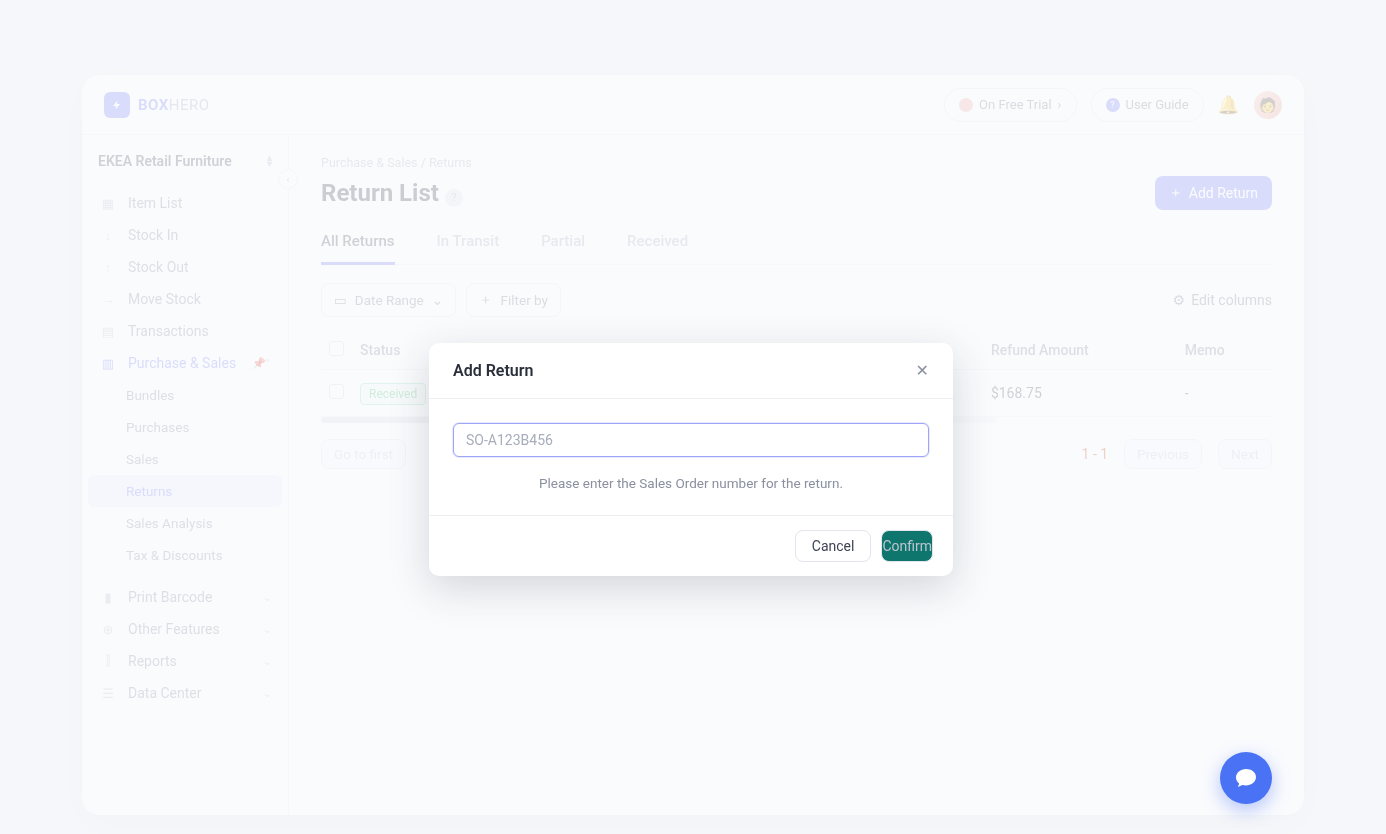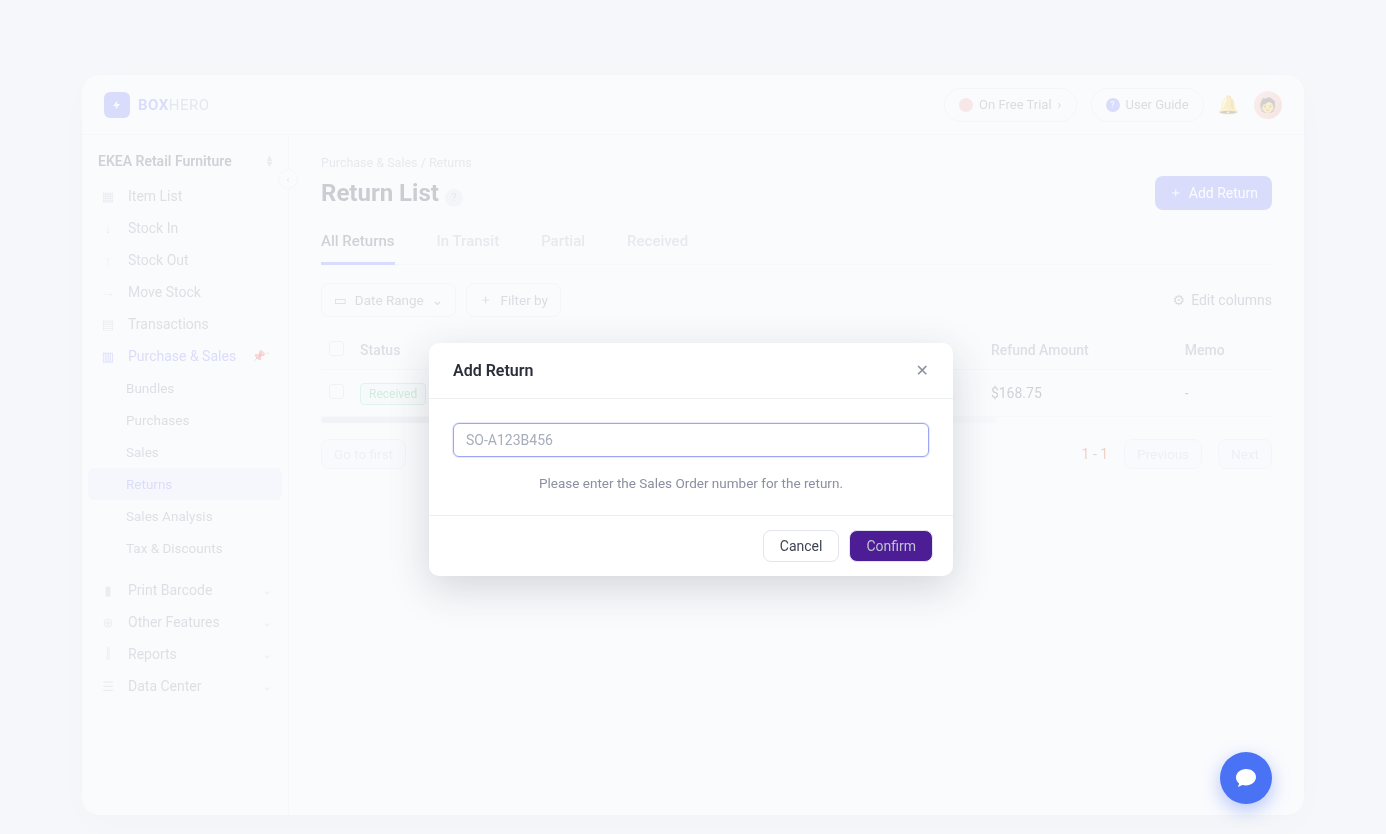--- a/index.html
+++ b/index.html
@@ -12,21 +12,21 @@
 .logo-text{font-weight:700;letter-spacing:.5px;color:#6e74f4;font-size:15px}
 .logo-text .thin{color:#9ca3b5;font-weight:400}
 .topbar-right{display:flex;align-items:center;gap:14px}
 .pill-btn{border:1px solid #e2e5ed;border-radius:18px;height:34px;padding:0 14px;display:flex;align-items:center;gap:6px;font-size:13px;color:#6b7280;background:#fff;cursor:pointer}
 .pill-btn .dot{width:14px;height:14px;border-radius:50%}
 .bell{color:#b6bcc9;font-size:18px}
 .avatar{width:28px;height:28px;border-radius:50%;background:linear-gradient(135deg,#f8c8b8,#e89b8a);display:flex;align-items:center;justify-content:center;font-size:14px}
 .body-split{display:flex;height:calc(100% - 60px);position:relative}
 .sidebar{width:207px;border-right:1px solid #eceef2;padding:10px 6px;position:relative}
 .collapse-handle{position:absolute;right:-10px;top:34px;width:20px;height:20px;border:1px solid #e2e5ed;border-radius:50%;background:#fff;display:flex;align-items:center;justify-content:center;font-size:10px;color:#9ca3b5}
-.team-select{padding:8px 10px;display:flex;justify-content:space-between;align-items:center;color:#3d4354;font-weight:600;font-size:14px;margin-bottom:3px}
+.team-select{padding:8px 10px;display:flex;justify-content:space-between;align-items:center;color:#3d4354;font-weight:600;font-size:14px;margin-bottom:10px}
 .team-select .updown{color:#b6bcc9;font-size:10px;display:flex;flex-direction:column;line-height:6px}
 .nav-item{display:flex;align-items:center;gap:12px;padding:8px 12px;font-size:14px;color:#7a8194;border-radius:6px;cursor:pointer;position:relative}
 .nav-item.active{color:#6e74f4}
 .nav-item.sub{padding-left:38px;font-size:13.5px}
 .nav-item.sub.selected{background:#ecedfd;color:#6e74f4}
 .nav-ico{width:16px;height:16px;display:flex;align-items:center;justify-content:center;color:#b6bcc9;font-size:13px}
 .nav-item.active .nav-ico{color:#6e74f4}
 .chev{position:absolute;right:10px;color:#b6bcc9;font-size:11px}
 .pin{font-size:11px;color:#6e74f4;margin-left:4px}
 .main{flex:1;padding:20px 32px}
@@ -55,21 +55,21 @@
 .modal{position:absolute;left:429px;top:343px;width:524px;background:#fff;border-radius:10px;box-shadow:0 12px 40px rgba(40,45,60,.18);z-index:10}
 .modal-head{display:flex;justify-content:space-between;align-items:center;padding:18px 24px;border-bottom:1px solid #eceef2}
 .modal-title{font-size:16px;font-weight:600;color:#2a2f3b}
 .modal-close{font-size:16px;color:#8a90a0;cursor:pointer;background:none;border:none}
 .modal-body{padding:24px}
 .so-input{width:100%;height:34px;border:1px solid #9ea4f6;border-radius:6px;padding:0 12px;font-size:14px;color:#3d4354;outline:none;box-shadow:0 0 0 1px rgba(110,116,244,.15)}
 .so-input::placeholder{color:#a7adbb}
 .modal-hint{text-align:center;font-size:13.5px;color:#8a90a0;margin-top:18px}
 .modal-foot{display:flex;justify-content:flex-end;gap:10px;padding:14px 20px;border-top:1px solid #eceef2}
 .btn-outline{border:1px solid #e2e5ed;background:#fff;color:#3d4354;padding:7px 16px;border-radius:8px;font-size:14px;cursor:pointer}
-.btn-confirm{border:1px solid #e2e5ed;background:#4c1d95;color:#bfc4d2;padding:7px 16px;border-radius:8px;font-size:14px}
+.btn-confirm{border:1px solid #e2e5ed;background:#0f766e;color:#bfc4d2;padding:7px 0;border-radius:8px;font-size:14px}
 .chat-fab{position:absolute;right:114px;bottom:30px;width:52px;height:52px;border-radius:50%;background:#4a72f5;display:flex;align-items:center;justify-content:center;z-index:20;box-shadow:0 6px 18px rgba(74,114,245,.4)}
 .chat-fab svg{width:24px;height:24px;fill:#fff}
 </style>
 </head>
 <body>
 
 <div class="app-window">
   <div class="topbar">
     <div class="logo-group">
       <div class="logo-hex">

